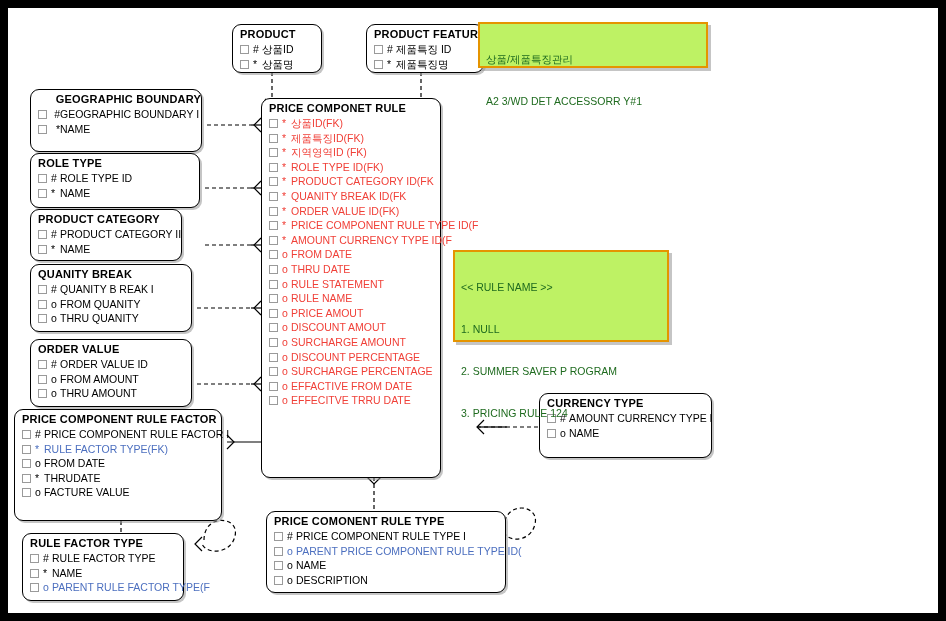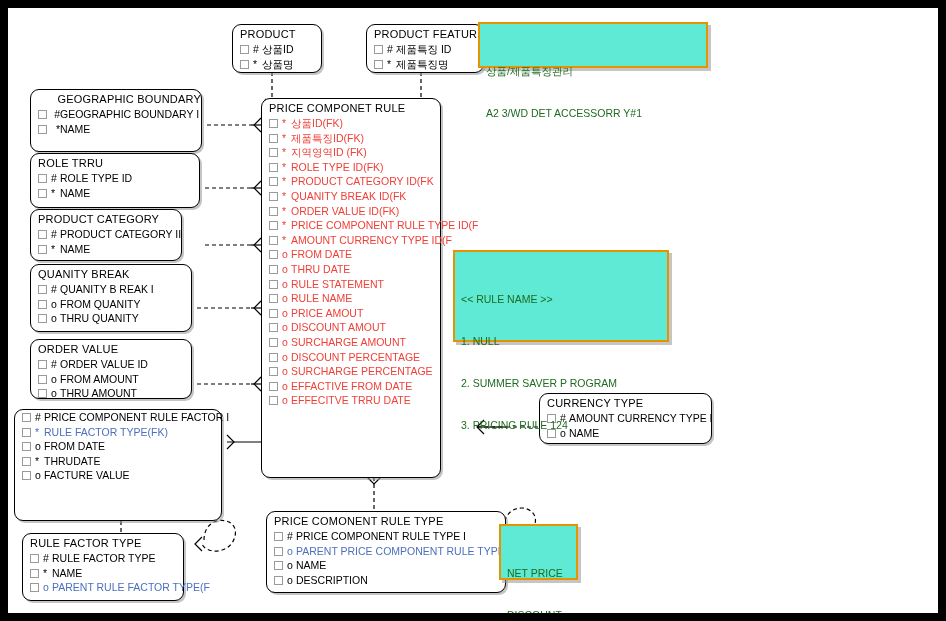--- a/index.html
+++ b/index.html
@@ -22,21 +22,21 @@
     position:absolute;
     box-sizing:border-box;
     background:#ffffff;
     border:1.6px solid #000000;
     border-radius:9px;
     box-shadow:2px 2px 0 rgba(150,150,150,.55);
     z-index:5;
   }
   .entity .etitle{
     font-size:11px;
-    font-weight:normal;
+    font-weight:bold;
     color:#000;
     letter-spacing:.2px;
     padding:3px 0 2px 7px;
     white-space:nowrap;
     line-height:12px;
   }
   .attrs{padding:0 0 4px 7px;}
   .attr{
     display:flex;
     align-items:flex-start;
@@ -54,27 +54,27 @@
   }
   .attr .mk{width:9px;flex:none;}
   .attr.red{color:#f04038;}
   .attr.blue{color:#4c6fbf;}
   .attr.black{color:#000;}
 
   
   .note{
     position:absolute;
     box-sizing:border-box;
-    background:#5eead4;
+    background:#bef264;
     border:2px solid #e59400;
     box-shadow:3px 3px 0 rgba(150,150,150,.55);
     color:#1f6b1f;
     font-size:10.5px;
     line-height:14px;
-    padding:12px 6px;
+    padding:0 6px;
     white-space:pre;
     z-index:7;
   }
   .note .nline{white-space:nowrap;}
 
   
   svg#wires{
     position:absolute;left:0;top:0;
     width:930px;height:605px;
     z-index:2;
@@ -180,21 +180,21 @@
         </div>
         <div class="attr black">
           <span class="chk"></span>
           <span class="mk">*</span>
           <span>NAME</span>
         </div>
       </div>
     </div>
 
     <div class="entity" style="left:22px;top:145px;width:170px;height:55px;">
-      <div class="etitle">ROLE TRRU</div>
+      <div class="etitle">ROLE TYPE</div>
       <div class="attrs">
         <div class="attr black">
           <span class="chk"></span>
           <span class="mk">#</span>
           <span>ROLE TYPE ID</span>
         </div>
         <div class="attr black">
           <span class="chk"></span>
           <span class="mk">*</span>
           <span>NAME</span>
@@ -232,21 +232,21 @@
           <span>FROM QUANITY</span>
         </div>
         <div class="attr black">
           <span class="chk"></span>
           <span class="mk">o</span>
           <span> THRU QUANITY</span>
         </div>
       </div>
     </div>
 
-    <div class="entity" style="left:22px;top:331px;width:162px;height:60px;">
+    <div class="entity" style="left:22px;top:331px;width:162px;height:68px;">
       <div class="etitle">ORDER VALUE</div>
       <div class="attrs">
         <div class="attr black">
           <span class="chk"></span>
           <span class="mk">#</span>
           <span>ORDER VALUE ID</span>
         </div>
         <div class="attr black">
           <span class="chk"></span>
           <span class="mk">o</span>
@@ -254,20 +254,21 @@
         </div>
         <div class="attr black">
           <span class="chk"></span>
           <span class="mk">o</span>
           <span>THRU AMOUNT</span>
         </div>
       </div>
     </div>
 
     <div class="entity" style="left:6px;top:401px;width:208px;height:112px;">
+      <div class="etitle">PRICE COMPONENT RULE FACTOR</div>
       <div class="attrs">
         <div class="attr black">
           <span class="chk"></span>
           <span class="mk">#</span>
           <span>PRICE COMPONENT RULE FACTOR I</span>
         </div>
         <div class="attr blue">
           <span class="chk"></span>
           <span class="mk">*</span>
           <span>RULE FACTOR TYPE(FK)</span>
@@ -410,21 +411,21 @@
             <span>EFFACTIVE FROM DATE</span>
           </div>
         <div class="attr red">
             <span class="chk"></span>
             <span class="mk">o</span>
             <span>EFFECITVE TRRU DATE</span>
           </div>
       </div>
     </div>
 
-    <div class="entity" style="left:531px;top:385px;width:173px;height:51px;">
+    <div class="entity" style="left:531px;top:385px;width:173px;height:65px;">
       <div class="etitle">CURRENCY TYPE</div>
       <div class="attrs">
         <div class="attr black">
           <span class="chk"></span>
           <span class="mk">#</span>
           <span>AMOUNT CURRENCY  TYPE I</span>
         </div>
         <div class="attr black">
           <span class="chk"></span>
           <span class="mk">o</span>
@@ -464,19 +465,15 @@
       <div class="nline">A2 3/WD DET ACCESSORR Y#1</div>
     </div>
 
     <div class="note" style="left:445px;top:242px;width:216px;height:92px;">
       <div class="nline">&lt;&lt; RULE  NAME &gt;&gt;</div>
       <div class="nline">1. NULL</div>
       <div class="nline">2. SUMMER SAVER P ROGRAM</div>
       <div class="nline">3. PRICING RULE 124</div>
     </div>
 
-    <div class="note" style="left:491px;top:516px;width:79px;height:56px;">
-      <div class="nline">NET PRICE</div>
-      <div class="nline">DISCOUNT</div>
-    </div>
 
   </div>
 </div>
 
 </body></html>

